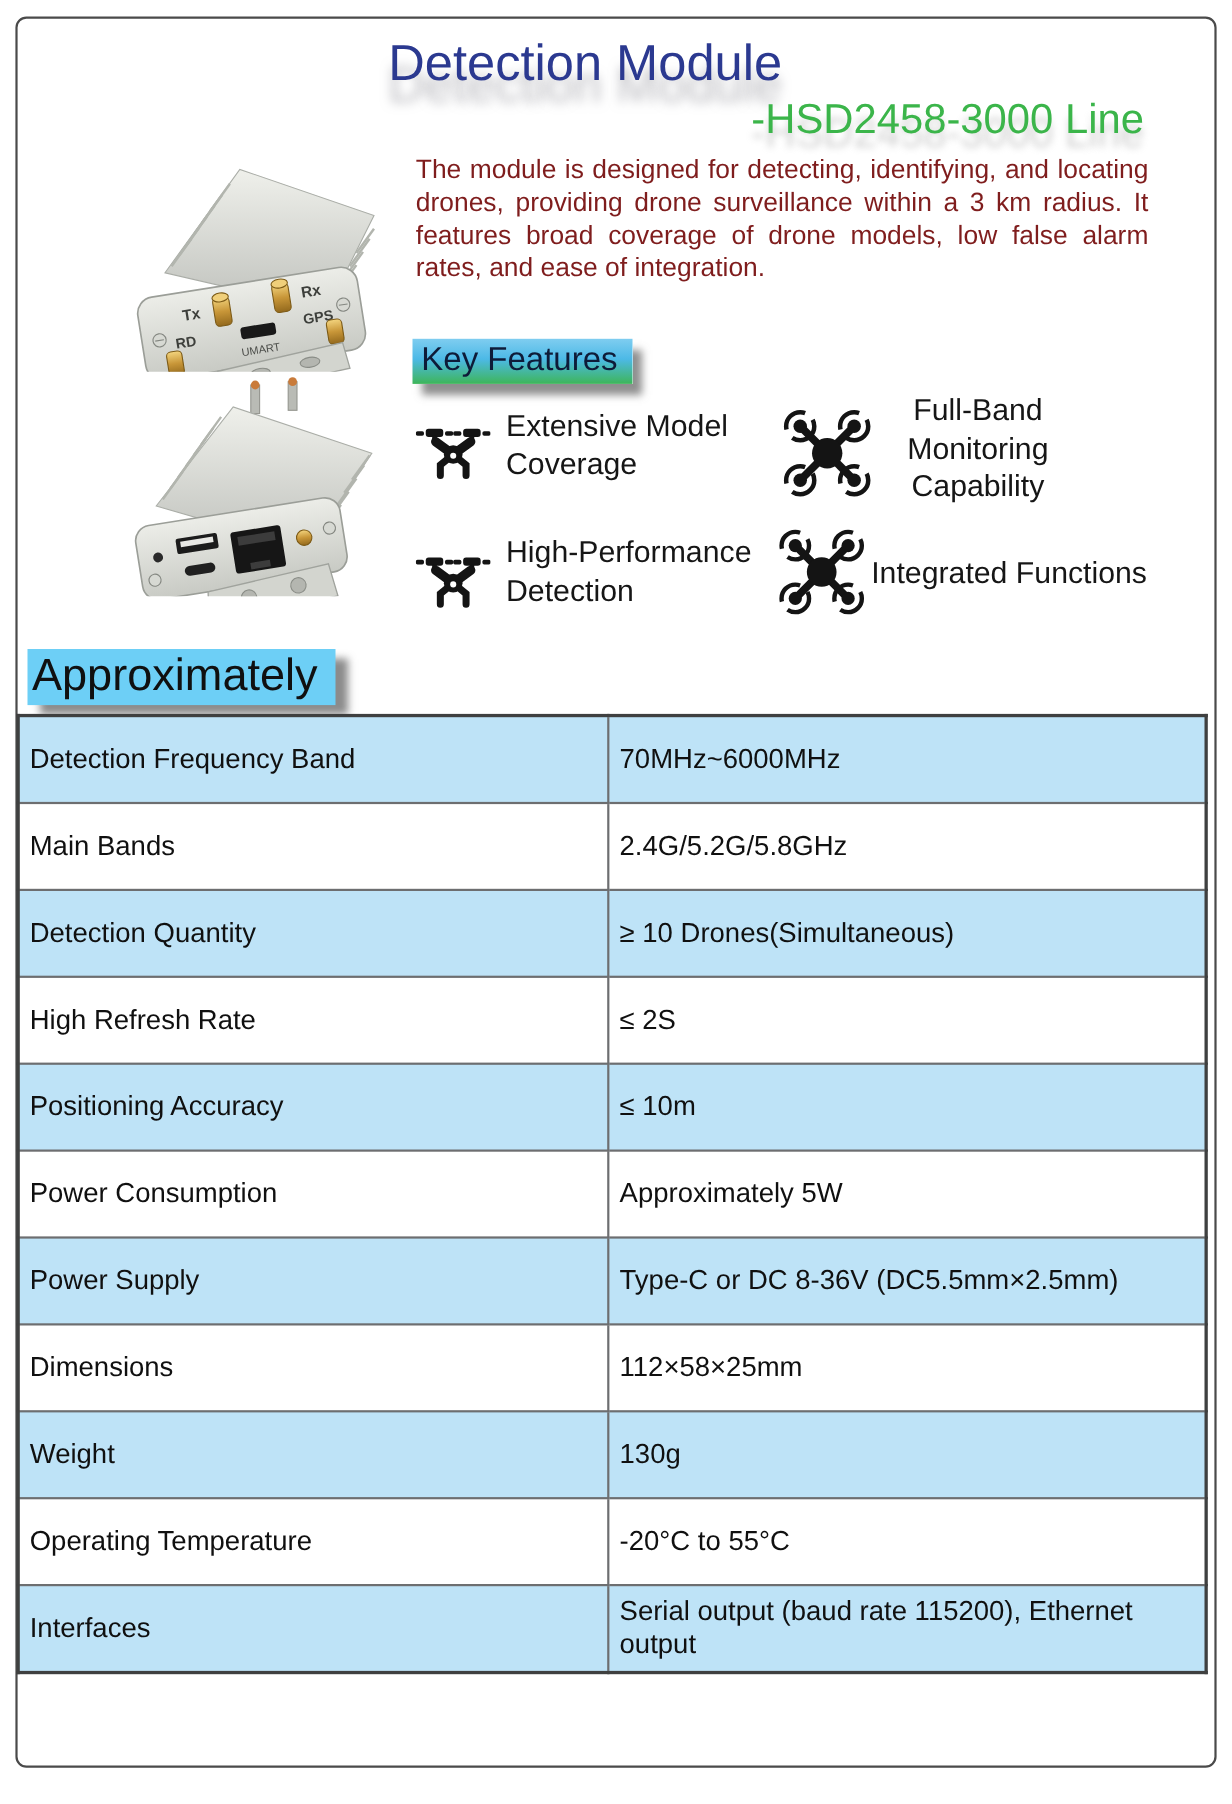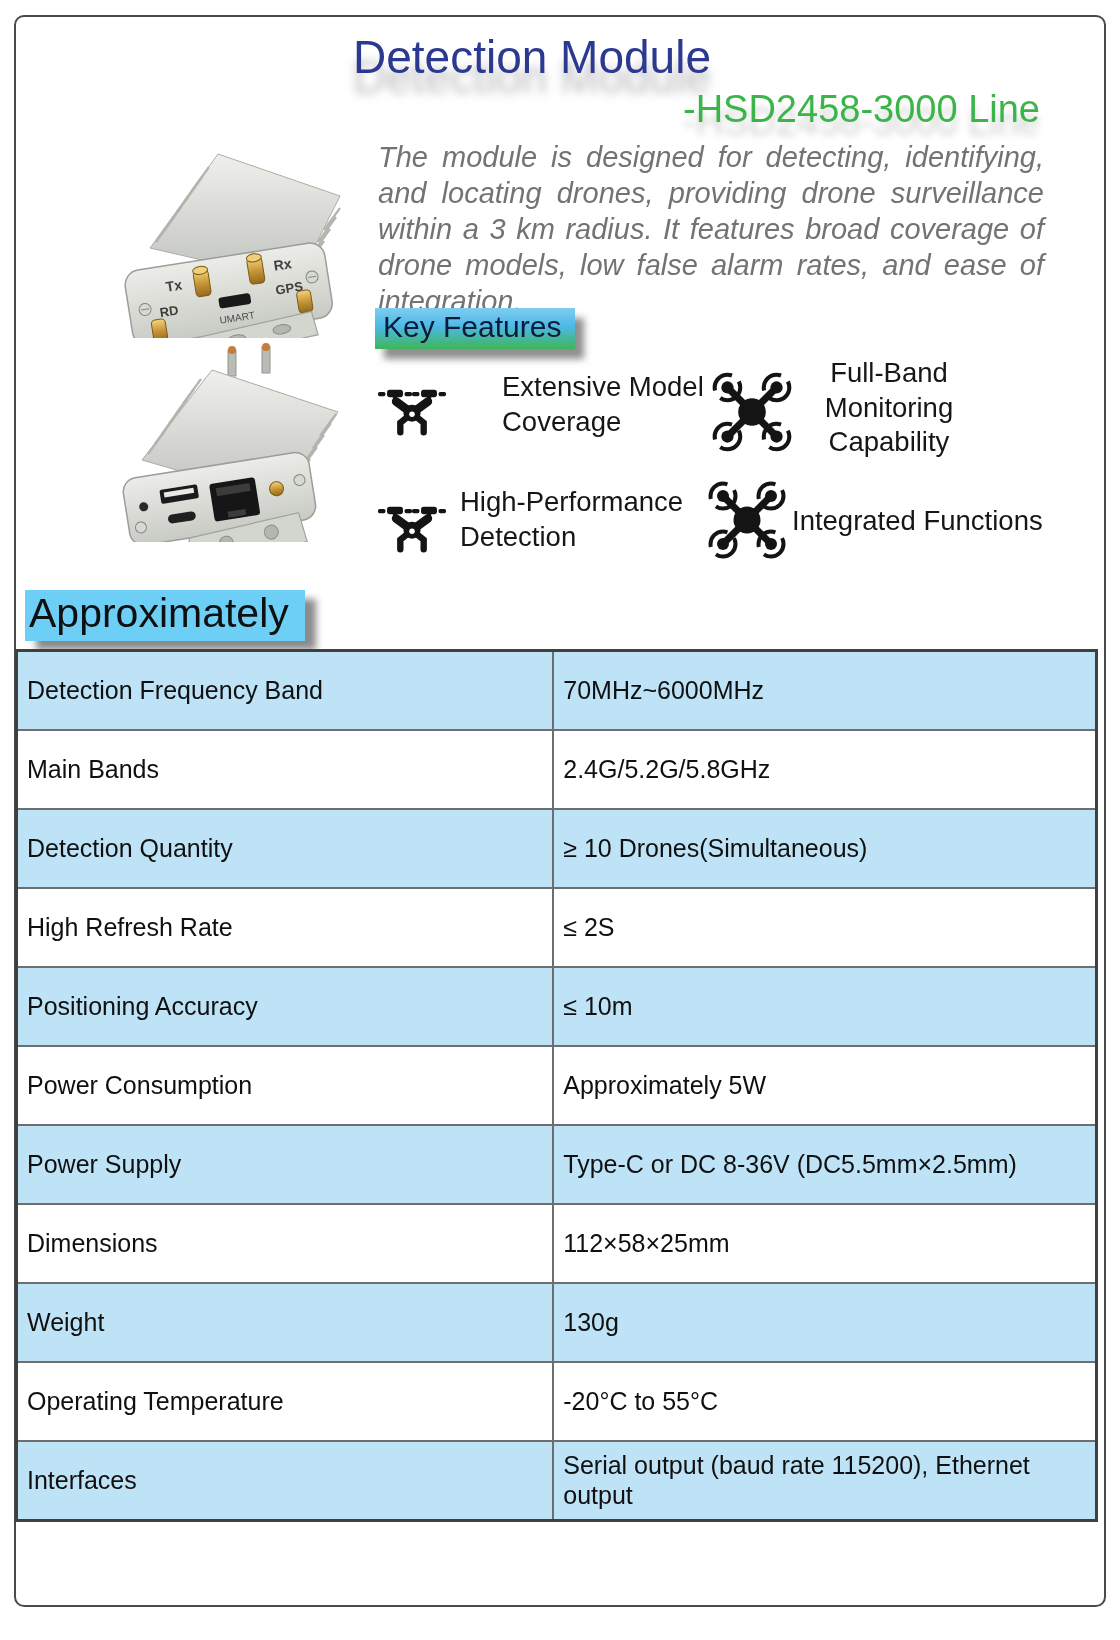--- a/index.html
+++ b/index.html
@@ -18,33 +18,33 @@
     text-shadow:0 20px 10px rgba(130,130,138,.55);
   }
   .subtitle{
     position:absolute;right:80px;top:88px;
     font-size:38px;color:#3bb54a;
     text-shadow:0 13px 7px rgba(150,150,150,.45);
     text-align:right;
   }
   .description{
     position:absolute;left:378px;top:140px;width:666px;margin:0;
-    font-size:29px;line-height:1.24;color:#737373;text-align:justify;font-style:italic;
+    font-size:24px;line-height:1.24;color:#7f1d1d;text-align:justify;
   }
   .kf-banner{
     position:absolute;left:375px;top:308px;
     font-size:30px;color:#0e1b38;padding:2px 14px 5px 8px;
     background:linear-gradient(180deg,#7fcdf0 0%,#4cb9e6 45%,#3eb559 100%);
     box-shadow:9px 10px 7px rgba(105,105,105,.75);
   }
   .feature{position:absolute;}
   .feature .flabel{font-size:27.5px;line-height:1.26;color:#161616;}
   .f1{left:378px;top:368px;}
   .f1 .ficon{position:absolute;left:0;top:14px;width:68px;height:56px;}
-  .f1 .flabel{position:absolute;left:82px;top:2px;width:230px;margin-left:42px;}
+  .f1 .flabel{position:absolute;left:82px;top:2px;width:230px;}
   .f2{left:706px;top:352px;}
   .f2 .ficon{position:absolute;left:0;top:14px;width:92px;height:92px;}
   .f2 .flabel{position:absolute;left:88px;top:4px;width:190px;text-align:center;}
   .f3{left:378px;top:483px;}
   .f3 .ficon{position:absolute;left:0;top:16px;width:68px;height:56px;}
   .f3 .flabel{position:absolute;left:82px;top:2px;width:250px;}
   .f4{left:702px;top:475px;}
   .f4 .ficon{position:absolute;left:0;top:0;width:90px;height:90px;}
   .f4 .flabel{position:absolute;left:90px;top:29px;width:280px;}
   .spec-banner{

